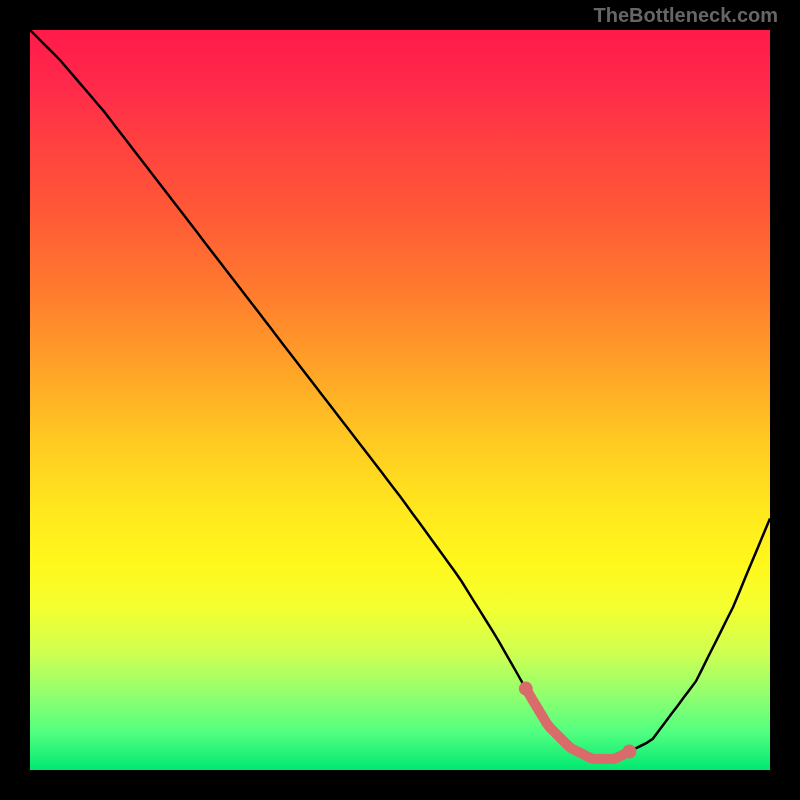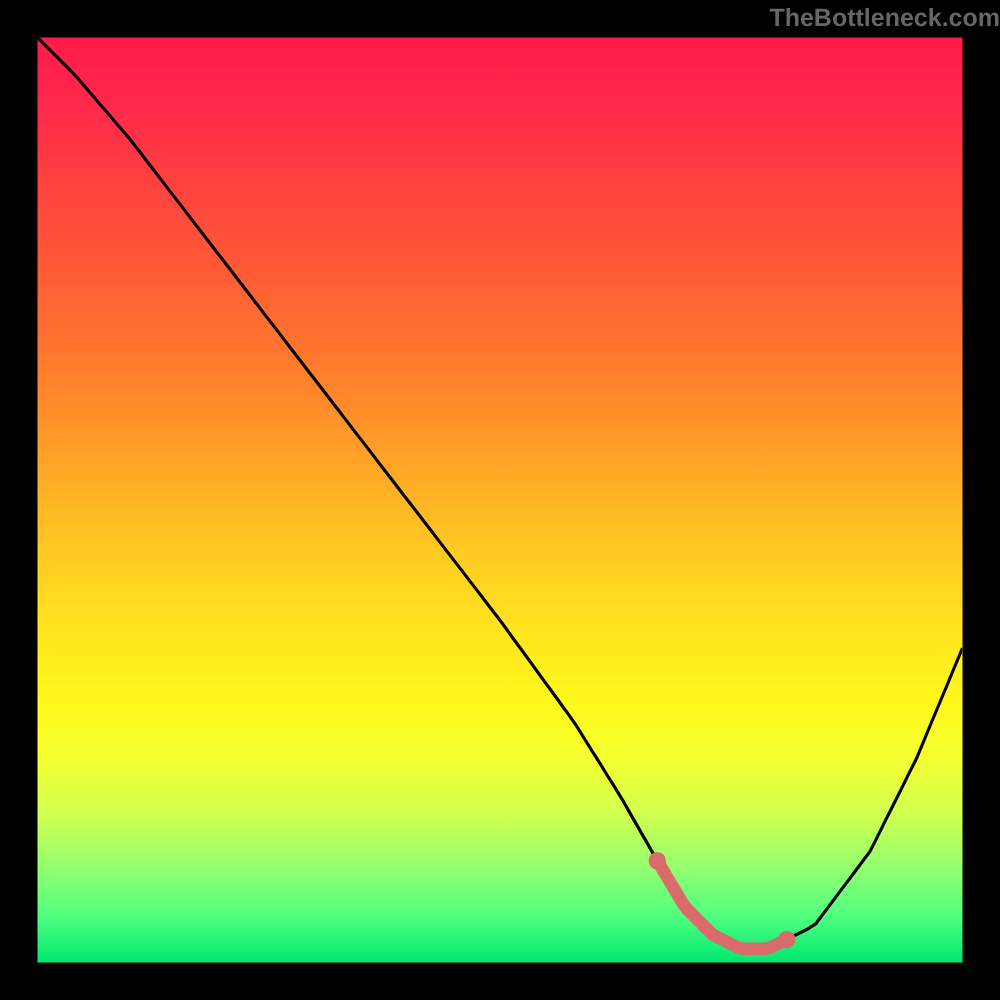--- a/index.html
+++ b/index.html
@@ -7,21 +7,21 @@
     width: 800px;
     height: 800px;
     background: #000;
     position: relative;
     font-family: Arial, sans-serif;
     overflow: hidden;
   }
   .watermark {
     position: absolute;
     top: 4px;
-    right: 0;
+    right: 22px;
     color: #666;
     font-size: 20px;
     font-weight: bold;
     z-index: 10;
   }
   .chart-area {
     position: absolute;
     left: 30px;
     top: 30px;
     width: 740px;

